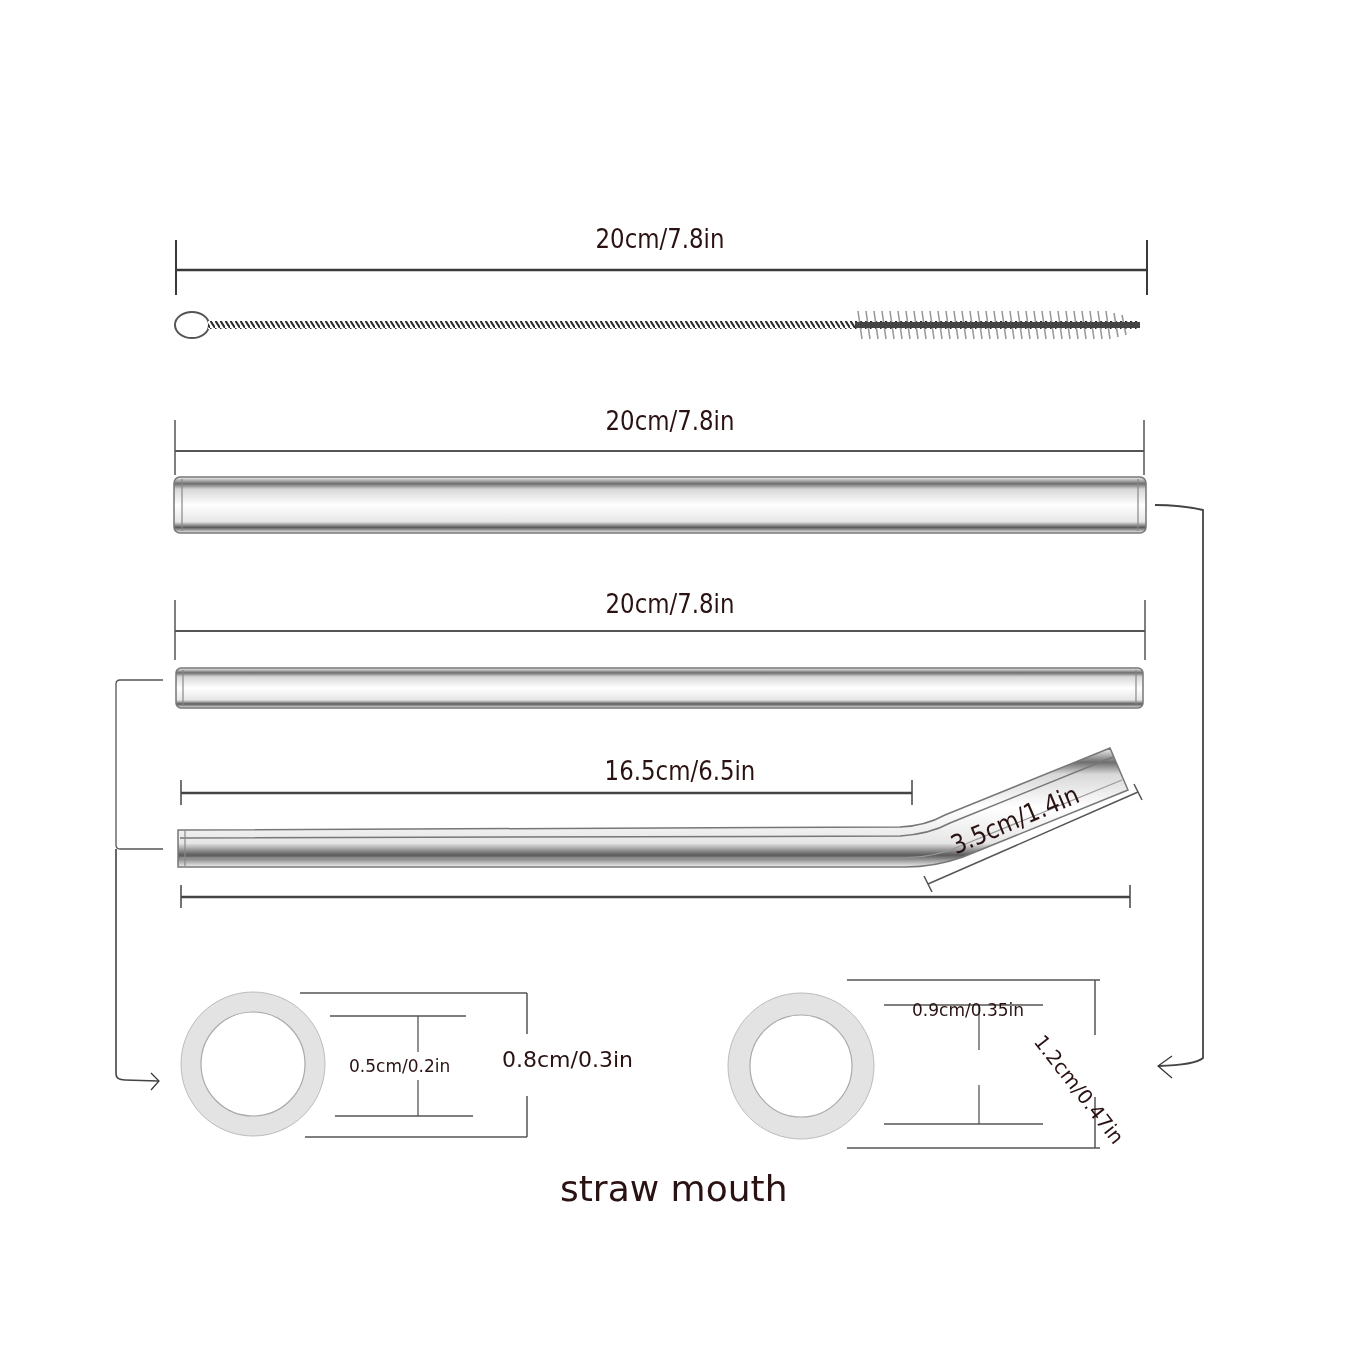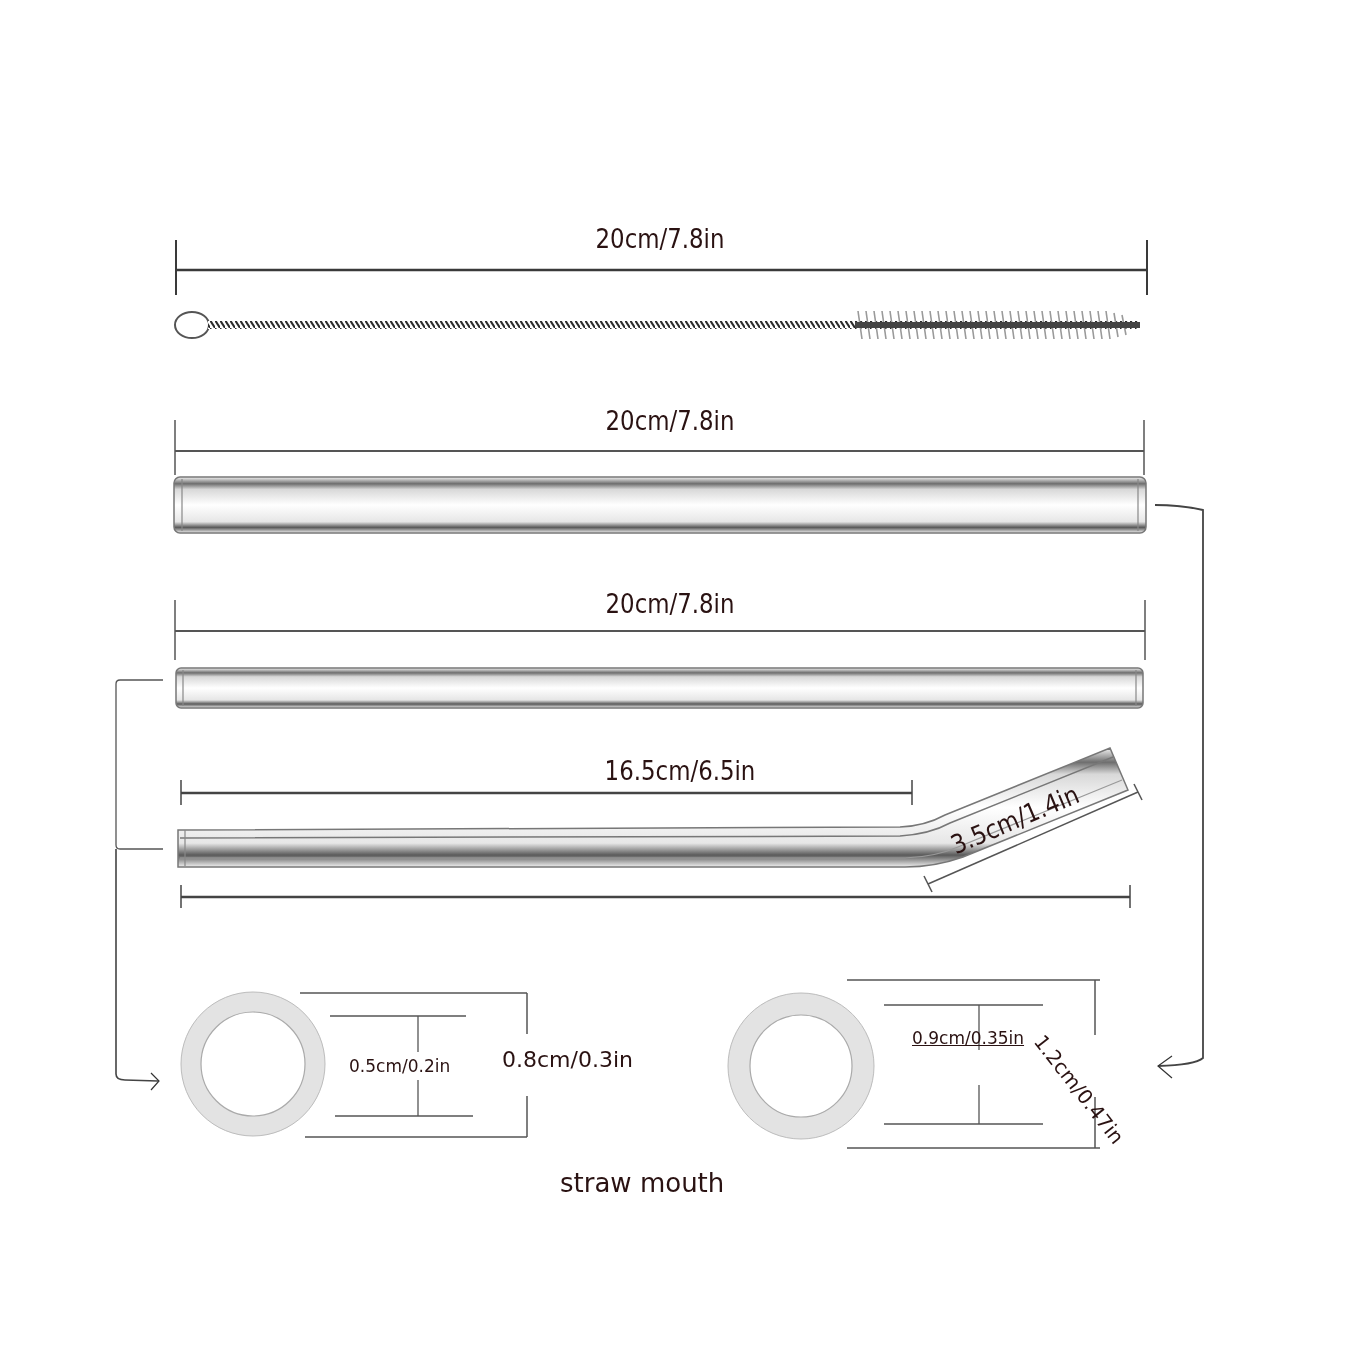--- a/index.html
+++ b/index.html
@@ -166,16 +166,16 @@
 
 <div class="lbl lbl-lg" style="left:560px;top:224px;width:200px;text-align:center;">20cm/7.8in</div>
 <div class="lbl lbl-lg" style="left:570px;top:406px;width:200px;text-align:center;">20cm/7.8in</div>
 <div class="lbl lbl-lg" style="left:570px;top:589px;width:200px;text-align:center;">20cm/7.8in</div>
 <div class="lbl lbl-lg" style="left:570px;top:756px;width:220px;text-align:center;">16.5cm/6.5in</div>
 <div class="lbl lbl-lg" style="left:958px;top:830px;transform:rotate(-23deg) scaleX(0.88);transform-origin:left bottom;">3.5cm/1.4in</div>
 
 <div class="lbl lbl-sm" style="left:349px;top:1056px;">0.5cm/0.2in</div>
 <div class="lbl lbl-md" style="left:502px;top:1047px;">0.8cm/0.3in</div>
 
-<div class="lbl lbl-sm" style="left:912px;top:1028px;text-decoration:underline;">0.9cm/0.35in</div>
+<div class="lbl lbl-sm" style="left:912px;top:1000px;">0.9cm/0.35in</div>
 <div class="lbl" style="left:1048px;top:1030px;font-size:20px;transform:rotate(52deg);transform-origin:left top;">1.2cm/0.47in</div>
 
-<div class="lbl" style="left:560px;top:1168px;font-size:26px;">straw mouth</div>
+<div class="lbl" style="left:560px;top:1168px;font-size:36px;">straw mouth</div>
 
 </body></html>

